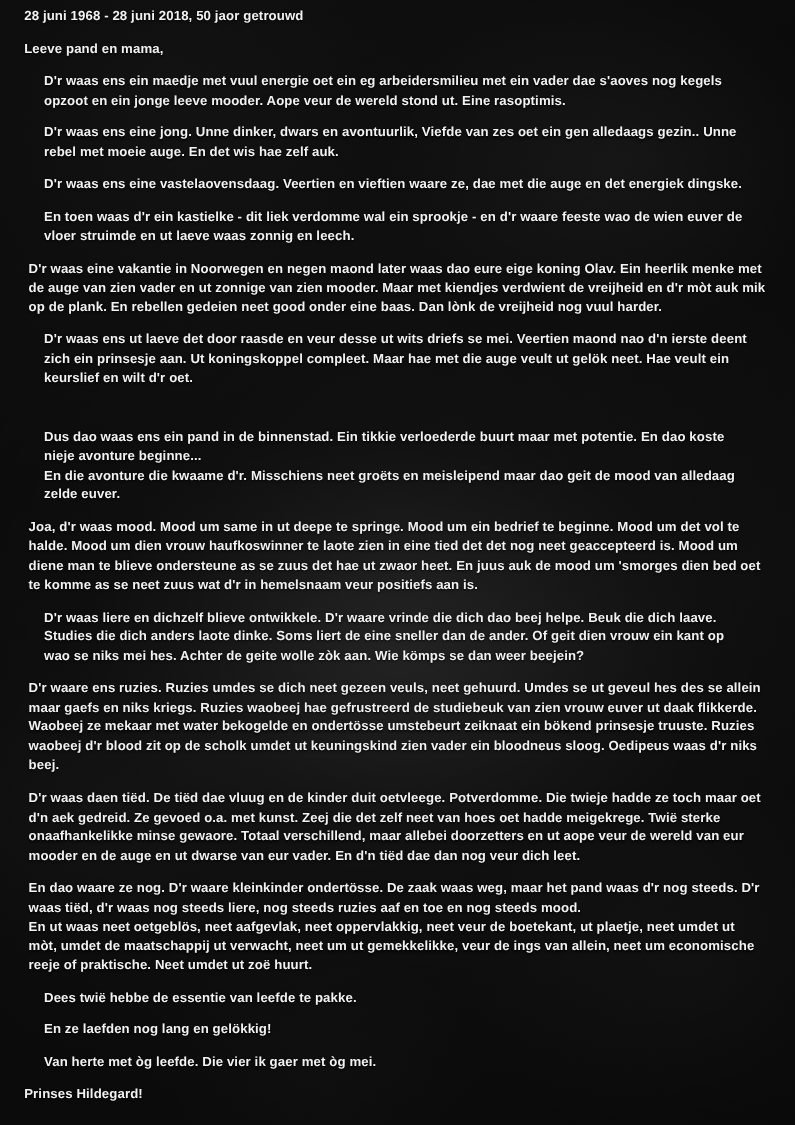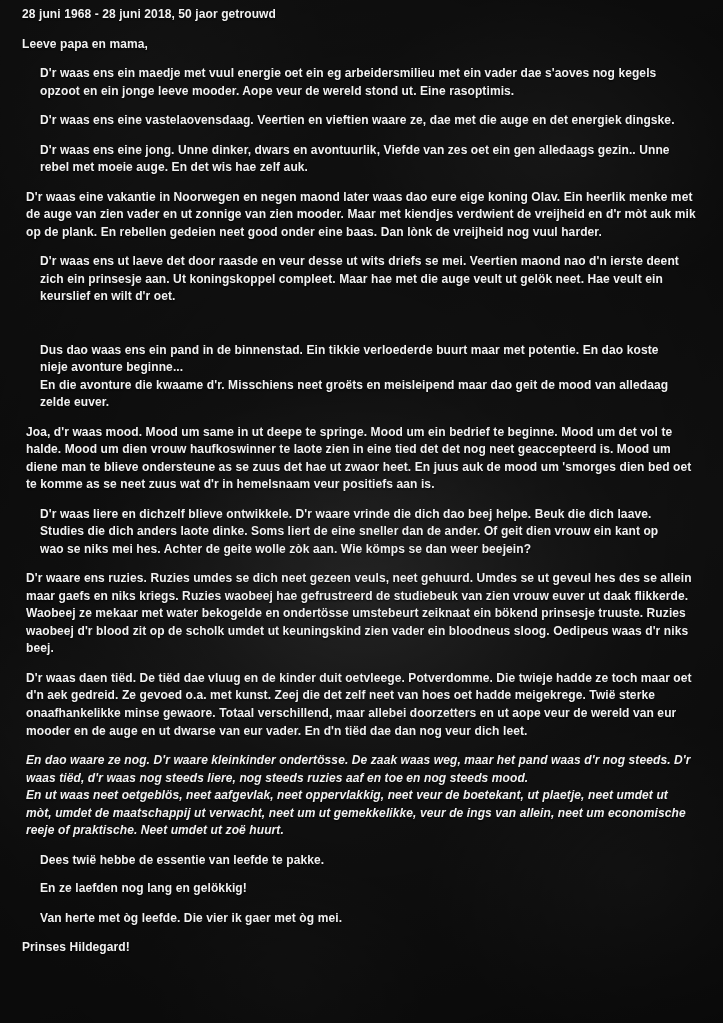--- a/index.html
+++ b/index.html
@@ -81,32 +81,33 @@
 </style>
 </head>
 <body>
 
 <div class="bg"></div>
 <div class="bg-vignette"></div>
 <div class="bg-scrim"></div>
 
 <div class="letter">
   <p class="title">28 juni 1968 - 28 juni 2018, 50 jaor getrouwd</p>
-  <p class="salutation">Leeve papa en mama,</p>
+  <p class="salutation">Leeve pand en mama,</p>
 
   <p class="narrow">D'r waas ens ein maedje met vuul energie oet ein eg arbeidersmilieu met ein vader dae s'aoves nog kegels opzoot en ein jonge leeve mooder. Aope veur de wereld stond ut. Eine rasoptimis.</p>
+  <p class="narrow">D'r waas ens eine jong. Unne dinker, dwars en avontuurlik, Viefde van zes oet ein gen alledaags gezin.. Unne rebel met moeie auge. En det wis hae zelf auk.</p>
   <p class="narrow">D'r waas ens eine vastelaovensdaag. Veertien en vieftien waare ze, dae met die auge en det energiek dingske.</p>
-  <p class="narrow">D'r waas ens eine jong. Unne dinker, dwars en avontuurlik, Viefde van zes oet ein gen alledaags gezin.. Unne rebel met moeie auge. En det wis hae zelf auk.</p>
+  <p class="narrow">En toen waas d'r ein kastielke - dit liek verdomme wal ein sprookje - en d'r waare feeste wao de wien euver de vloer struimde en ut laeve waas zonnig en leech.</p>
   <p class="wide">D'r waas eine vakantie in Noorwegen en negen maond later waas dao eure eige koning Olav. Ein heerlik menke met de auge van zien vader en ut zonnige van zien mooder. Maar met kiendjes verdwient de vreijheid en d'r mòt auk mik op de plank. En rebellen gedeien neet good onder eine baas. Dan lònk de vreijheid nog vuul harder.</p>
   <p class="narrow">D'r waas ens ut laeve det door raasde en veur desse ut wits driefs se mei. Veertien maond nao d'n ierste deent zich ein prinsesje aan. Ut koningskoppel compleet. Maar hae met die auge veult ut gelök neet. Hae veult ein keurslief en wilt d'r oet.</p>
   <p class="narrow" style="white-space: pre-line; margin-top: 36px;">Dus dao waas ens ein pand in de binnenstad. Ein tikkie verloederde buurt maar met potentie. En dao koste nieje avonture beginne...
 En die avonture die kwaame d'r. Misschiens neet groёts en meisleipend maar dao geit de mood van alledaag zelde euver.</p>
   <p class="wide">Joa, d'r waas mood. Mood um same in ut deepe te springe. Mood um ein bedrief te beginne. Mood um det vol te halde. Mood um dien vrouw haufkoswinner te laote zien in eine tied det det nog neet geaccepteerd is. Mood um diene man te blieve ondersteune as se zuus det hae ut zwaor heet. En juus auk de mood um 'smorges dien bed oet te komme as se neet zuus wat d'r in hemelsnaam veur positiefs aan is.</p>
   <p class="narrow">D'r waas liere en dichzelf blieve ontwikkele. D'r waare vrinde die dich dao beej helpe. Beuk die dich laave. Studies die dich anders laote dinke. Soms liert de eine sneller dan de ander. Of geit dien vrouw ein kant op wao se niks mei hes. Achter de geite wolle zòk aan. Wie kömps se dan weer beejein?</p>
   <p class="wide">D'r waare ens ruzies. Ruzies umdes se dich neet gezeen veuls, neet gehuurd. Umdes se ut geveul hes des se allein maar gaefs en niks kriegs. Ruzies waobeej hae gefrustreerd de studiebeuk van zien vrouw euver ut daak flikkerde. Waobeej ze mekaar met water bekogelde en ondertösse umstebeurt zeiknaat ein bökend prinsesje truuste. Ruzies waobeej d'r blood zit op de scholk umdet ut keuningskind zien vader ein bloodneus sloog. Oedipeus waas d'r niks beej.</p>
   <p class="wide">D'r waas daen tiëd. De tiëd dae vluug en de kinder duit oetvleege. Potverdomme. Die twieje hadde ze toch maar oet d'n aek gedreid. Ze gevoed o.a. met kunst. Zeej die det zelf neet van hoes oet hadde meigekrege. Twië sterke onaafhankelikke minse gewaore. Totaal verschillend, maar allebei doorzetters en ut aope veur de wereld van eur mooder en de auge en ut dwarse van eur vader. En d'n tiëd dae dan nog veur dich leet.</p>
-  <p class="wide" style="white-space: pre-line; font-style: italic;">En dao waare ze nog. D'r waare kleinkinder ondertösse. De zaak waas weg, maar het pand waas d'r nog steeds. D'r waas tiëd, d'r waas nog steeds liere, nog steeds ruzies aaf en toe en nog steeds mood.
+  <p class="wide" style="white-space: pre-line;">En dao waare ze nog. D'r waare kleinkinder ondertösse. De zaak waas weg, maar het pand waas d'r nog steeds. D'r waas tiëd, d'r waas nog steeds liere, nog steeds ruzies aaf en toe en nog steeds mood.
 En ut waas neet oetgeblös, neet aafgevlak, neet oppervlakkig, neet veur de boetekant, ut plaetje, neet umdet ut mòt, umdet de maatschappij ut verwacht, neet um ut gemekkelikke, veur de ings van allein, neet um economische reeje of praktische. Neet umdet ut zoë huurt.</p>
   <p class="narrow tight">Dees twië hebbe de essentie van leefde te pakke.</p>
   <p class="narrow signoff">En ze laefden nog lang en gelökkig!</p>
   <p class="narrow signoff">Van herte met òg leefde. Die vier ik gaer met òg mei.</p>
   <p class="signature">Prinses Hildegard!</p>
 </div>
 
 </body></html>

